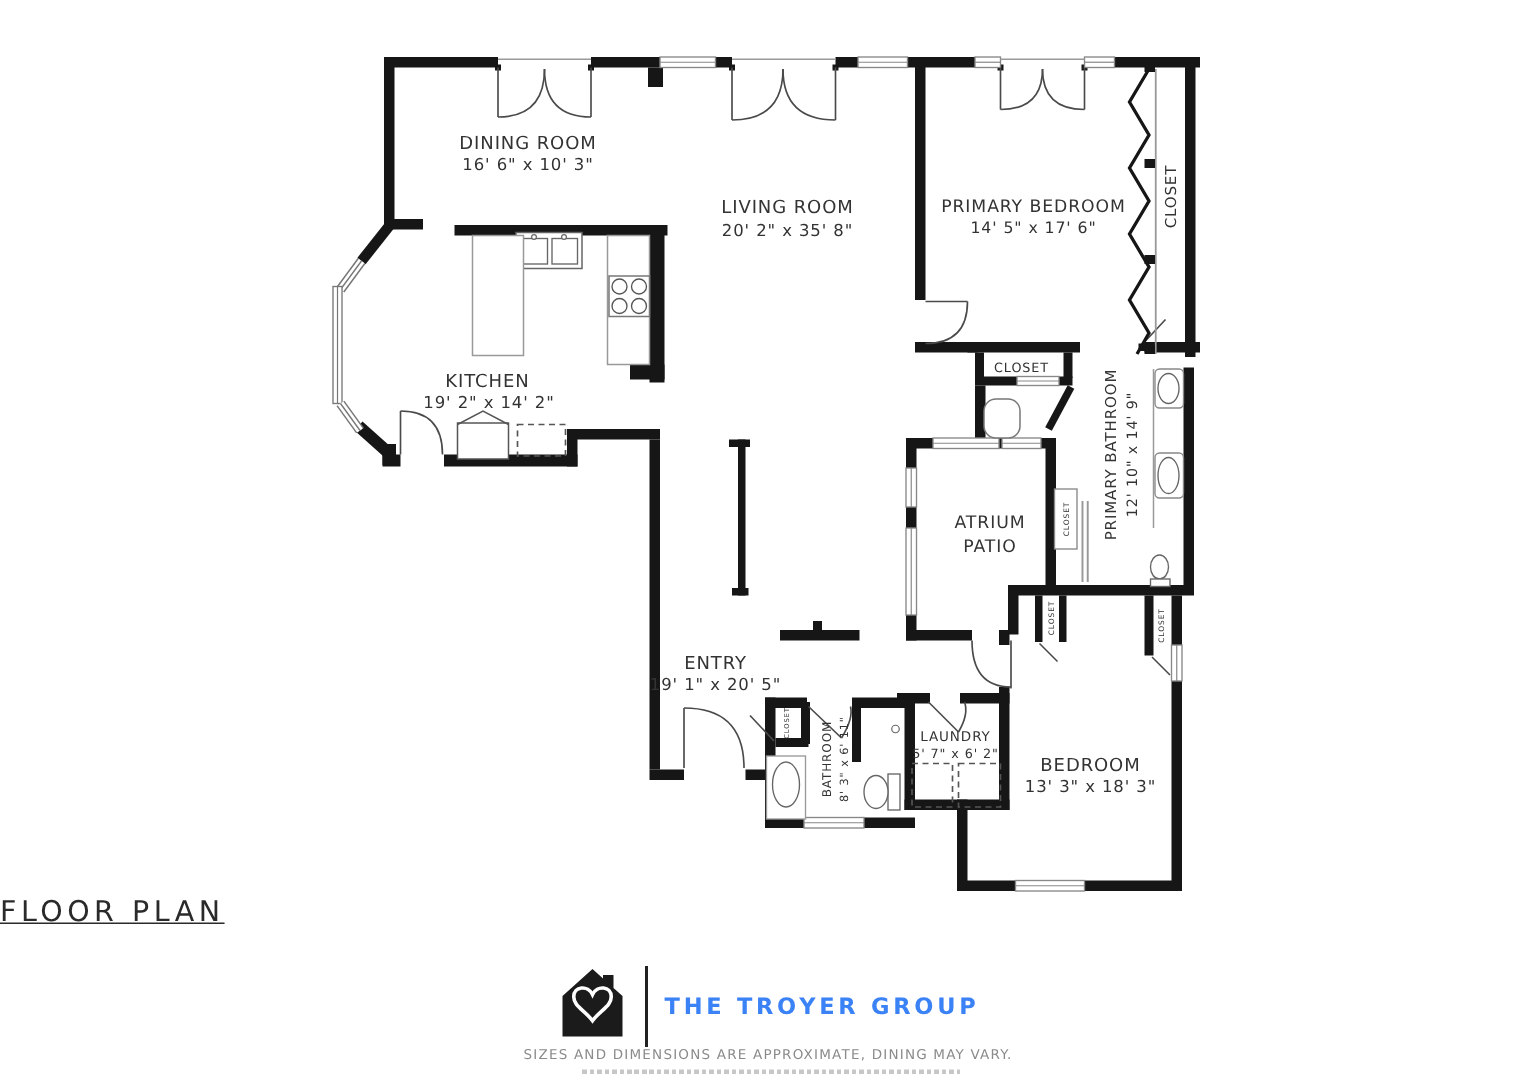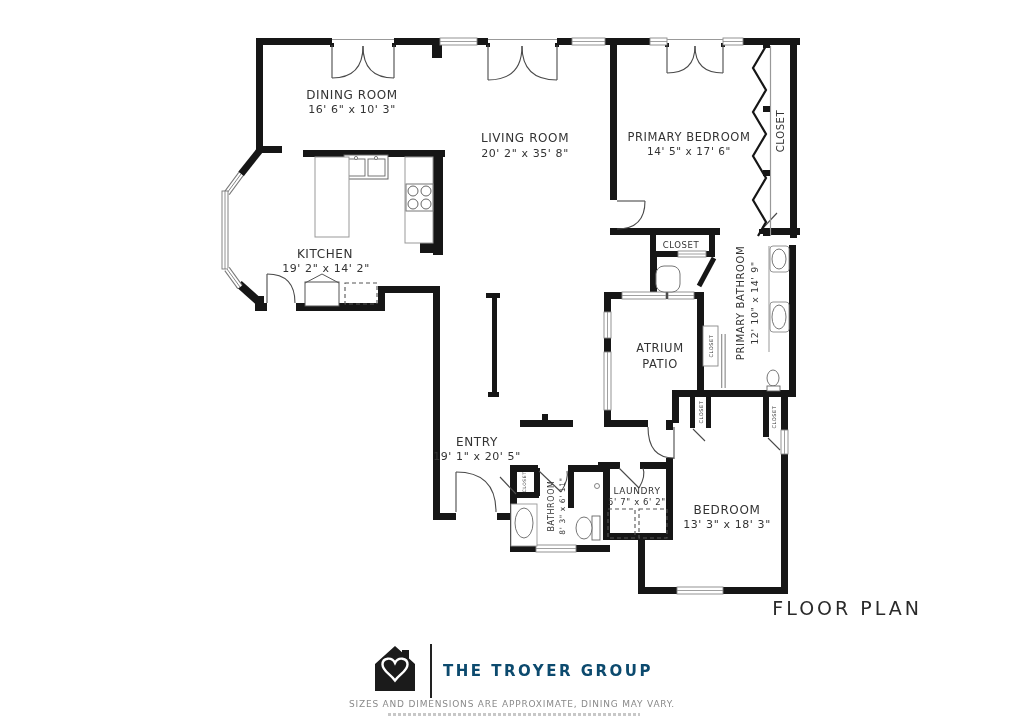--- a/index.html
+++ b/index.html
@@ -1,24 +1,24 @@
 <!DOCTYPE html>
 <html><head>
 <meta charset="utf-8">
 <style>
   html,body{margin:0;padding:0;background:#fff;}
   #stage{position:relative;width:1024px;height:724px;background:#ffffff;overflow:hidden;
          font-family:"DejaVu Sans","Liberation Sans",sans-serif;}
   #plan-svg{position:absolute;left:0;top:0;}
-  .plan-title{position:absolute;top:597px;left:0;width:922px;text-align:right;
-    font-size:19px;letter-spacing:3px;color:#2a2a2a;}
+  .plan-title{position:absolute;top:597px;left:0;width:922px;text-align:left;
+    font-size:19px;letter-spacing:3px;color:#2a2a2a;text-decoration:underline;}
   .logo-row{position:absolute;top:643px;left:0;width:1024px;display:flex;
     justify-content:center;align-items:center;gap:11px;}
   .logo-divider{width:2px;height:54px;background:#222;}
-  .logo-name{font-size:15px;font-weight:bold;letter-spacing:2.5px;color:#0c4a6e;}
+  .logo-name{font-size:15px;font-weight:bold;letter-spacing:2.5px;color:#3b82f6;}
   .disclaimer{position:absolute;top:699px;left:0;width:1024px;text-align:center;
     font-size:9px;letter-spacing:0.8px;color:#8a8a8a;}
   .fine-print{position:absolute;top:713px;left:388px;width:252px;height:3px;opacity:.55;
     background:repeating-linear-gradient(90deg,#9a9a9a 0 3px,transparent 3px 5px);}
   svg text{fill:#333;letter-spacing:0.6px;}
 </style>
 </head>
 <body>
 
 <div id="stage">

